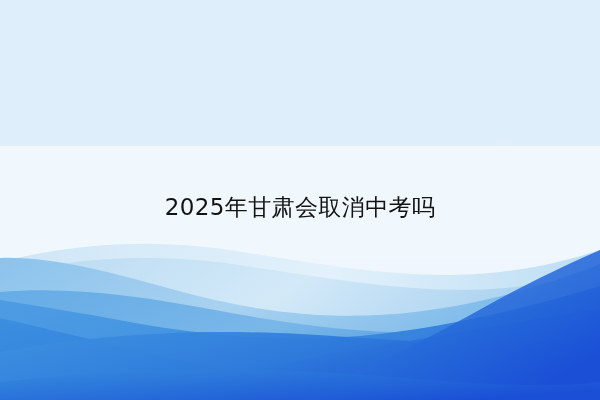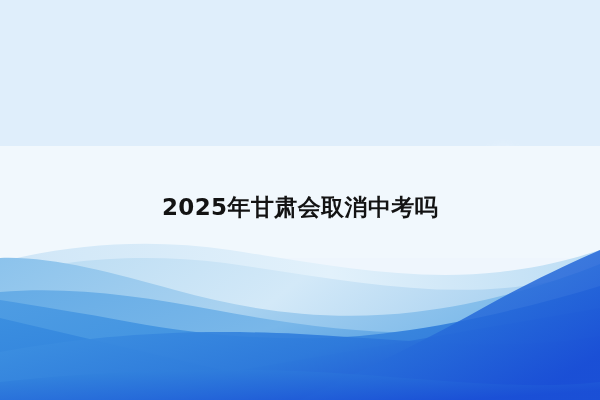--- a/index.html
+++ b/index.html
@@ -54,21 +54,21 @@
     top: 185px;
     width: 600px;
     height: 44px;
     display: flex;
     align-items: center;
     justify-content: center;
     z-index: 40;
   }
   .title-text {
     font-size: 23px;
-    font-weight: bold;
+    font-weight: normal;
     color: #131313;
     letter-spacing: 0.4px;
     white-space: nowrap;
     line-height: 1;
     font-family: "DejaVu Sans", "Liberation Sans", sans-serif;
   }
   
   .waves {
     position: absolute;
     left: 0;

